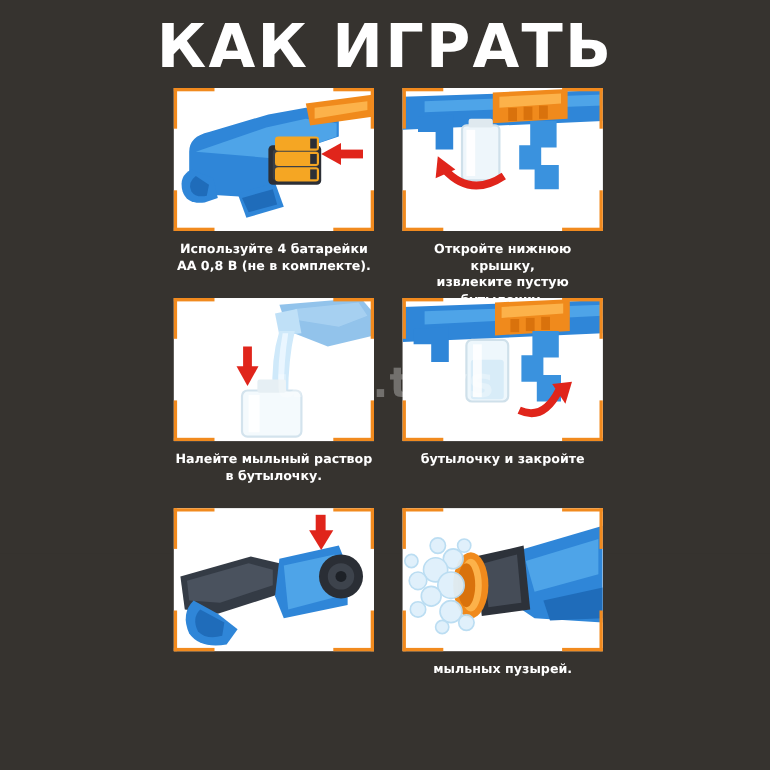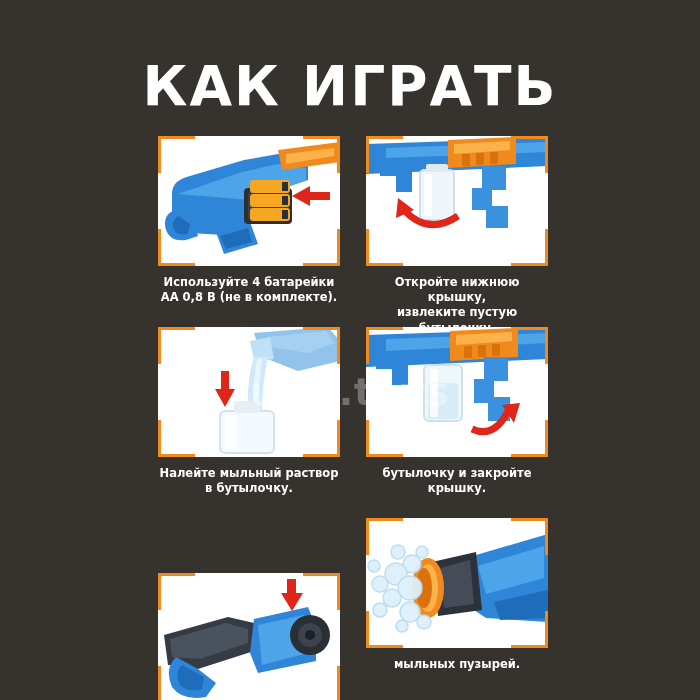--- a/index.html
+++ b/index.html
@@ -12,45 +12,43 @@
     background: #36332f;
     font-family: "Liberation Sans", sans-serif;
     overflow: hidden;
     position: relative;
   }
   .page {
     position: relative;
     width: 700px;
     height: 503px;
     background: #36332f;
-    margin-top: 44px;
   }
   .title {
     position: absolute;
     top: 14px;
     left: 0;
     width: 700px;
     text-align: center;
     color: #ffffff;
     font-size: 55px;
     font-weight: bold;
     letter-spacing: 2px;
     font-family: "DejaVu Sans", sans-serif;
     text-transform: uppercase;
     line-height: 1.05;
   }
   .grid {
     position: absolute;
-    top: 92px;
+    top: 80px;
     left: 158px;
     width: 390px;
     display: flex;
     flex-wrap: wrap;
     gap: 6px 26px;
-    align-items: flex-end;
   }
   .cell {
     width: 182px;
   }
   .photo {
     position: relative;
     width: 182px;
     height: 130px;
     background: #ffffff;
     overflow: hidden;
@@ -241,21 +239,20 @@
             <polygon points="148,96 136,78 154,76" fill="#e0251b"></polygon>
           </g>
         </svg>
         <span class="corner c-tl"></span>
         <span class="corner c-tr"></span>
         <span class="corner c-bl"></span>
         <span class="corner c-br"></span>
       </div>
       <div class="caption">
         <div>бутылочку и закройте</div>
-        <div>крышку.</div>
       </div>
     </div>
 
     <div class="cell">
       <div class="photo">
         <svg width="182" height="130" viewBox="0 0 182 130">
           <rect x="0" y="0" width="182" height="130" fill="#ffffff"></rect>
 
           <path d="M6 62 L70 44 L96 50 L96 78 L40 96 L10 92 Z" fill="#343b45"></path>
           <path d="M12 66 L68 50 L90 56 L90 70 L42 86 L14 84 Z" fill="#4a525e"></path>

